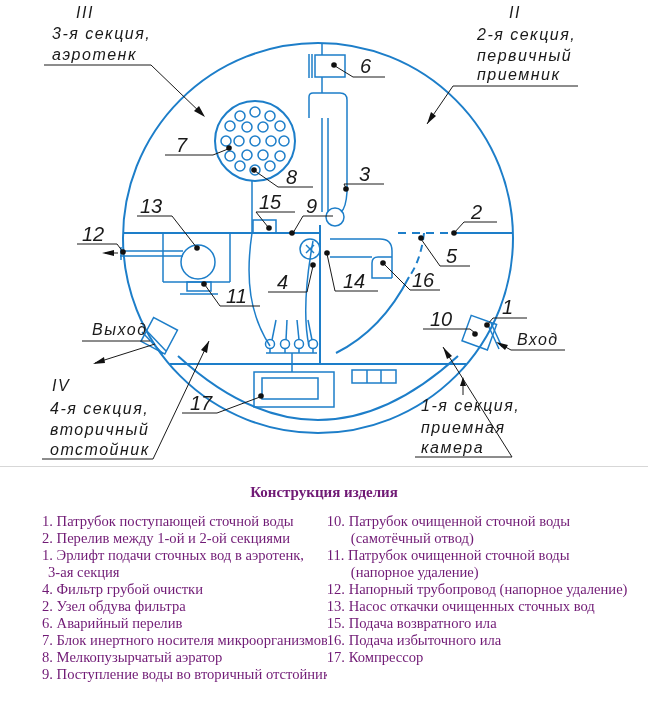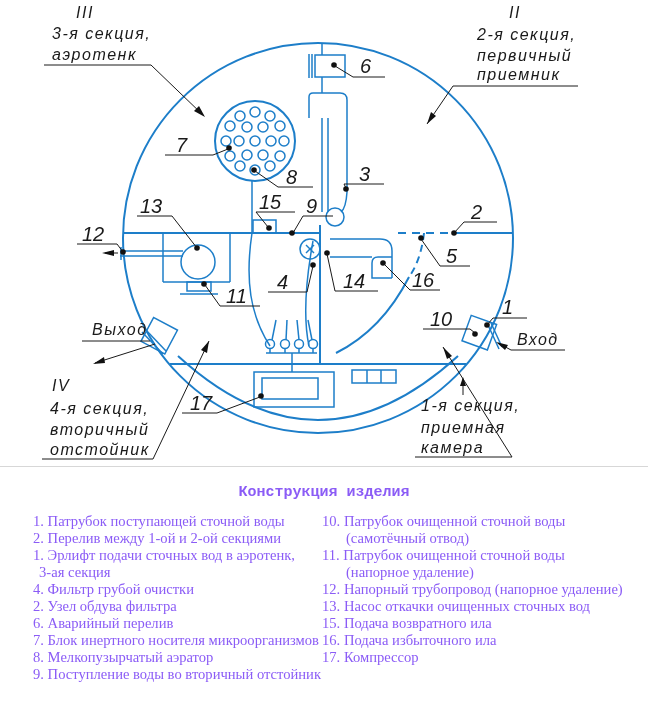--- a/index.html
+++ b/index.html
@@ -1,36 +1,36 @@
 <!DOCTYPE html>
 <html><head>
 <meta charset="utf-8">
 <style>
   html,body{margin:0;padding:0;background:#ffffff;}
   .canvas{
     position:relative;width:648px;height:712px;background:#fff;overflow:hidden;
-    font-family:"Liberation Serif",serif;color:#8b5cf6;
+    font-family:"Liberation Serif",serif;color:#701a75;
   }
   svg{display:block}
   .blue{stroke:#1d7ec9;fill:none;stroke-width:2;}
   .blue-thin{stroke:#1d7ec9;fill:none;stroke-width:1.5;}
   .leader{stroke:#1a1a1a;fill:none;stroke-width:1;}
   .dot{fill:#111;stroke:none;}
   .ah{fill:#111;stroke:none;}
   .clab{font:italic 20px "Liberation Sans",sans-serif;fill:#1a1a1a;}
   .slab{font:italic 16px "Liberation Sans",sans-serif;fill:#1a1a1a;letter-spacing:1.5px;}
   .divider{position:absolute;left:0;top:466px;width:648px;height:1px;background:#d7d7d7;}
   .legend{position:absolute;left:0;top:470px;width:648px;}
   .legend-title{
     text-align:center;font-weight:bold;font-size:15px;margin:14px 0 12px 0;
-    font-family:Liberation Mono, monospace;
+    font-family:Liberation Serif, serif;
   }
   .cols{display:flex;}
   .col{font-size:14.6px;line-height:17px;white-space:nowrap;overflow:hidden;}
-  .col-left{margin-left:33px;width:289px;}
+  .col-left{margin-left:42px;width:289px;}
   .col-right{width:326px;}
   .line{white-space:nowrap;}
   .ind1{padding-left:6px;}
   .ind2{padding-left:24px;}
 </style>
 </head>
 <body>
 
 <div class="canvas">
 

